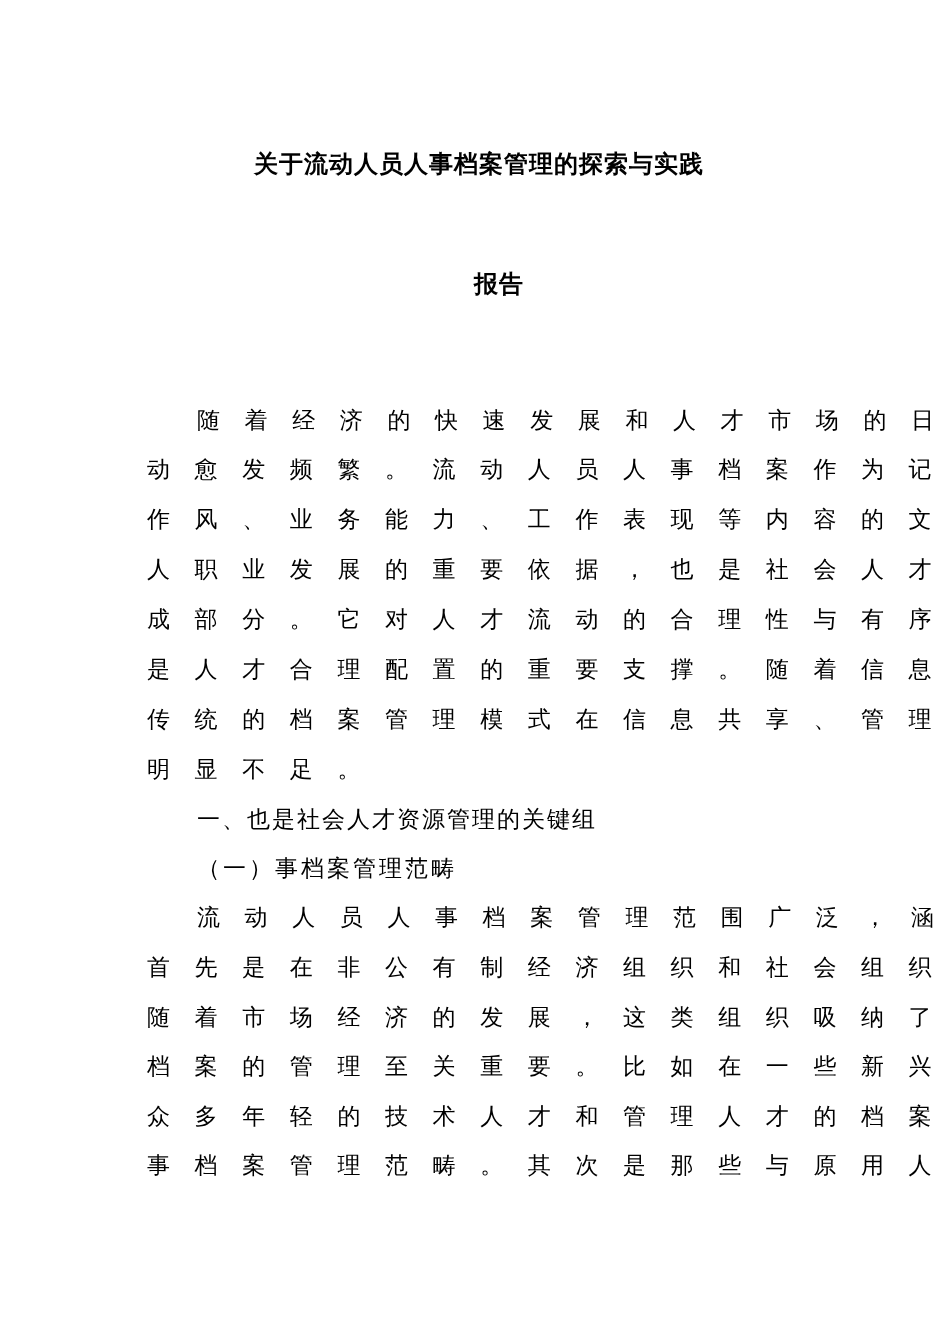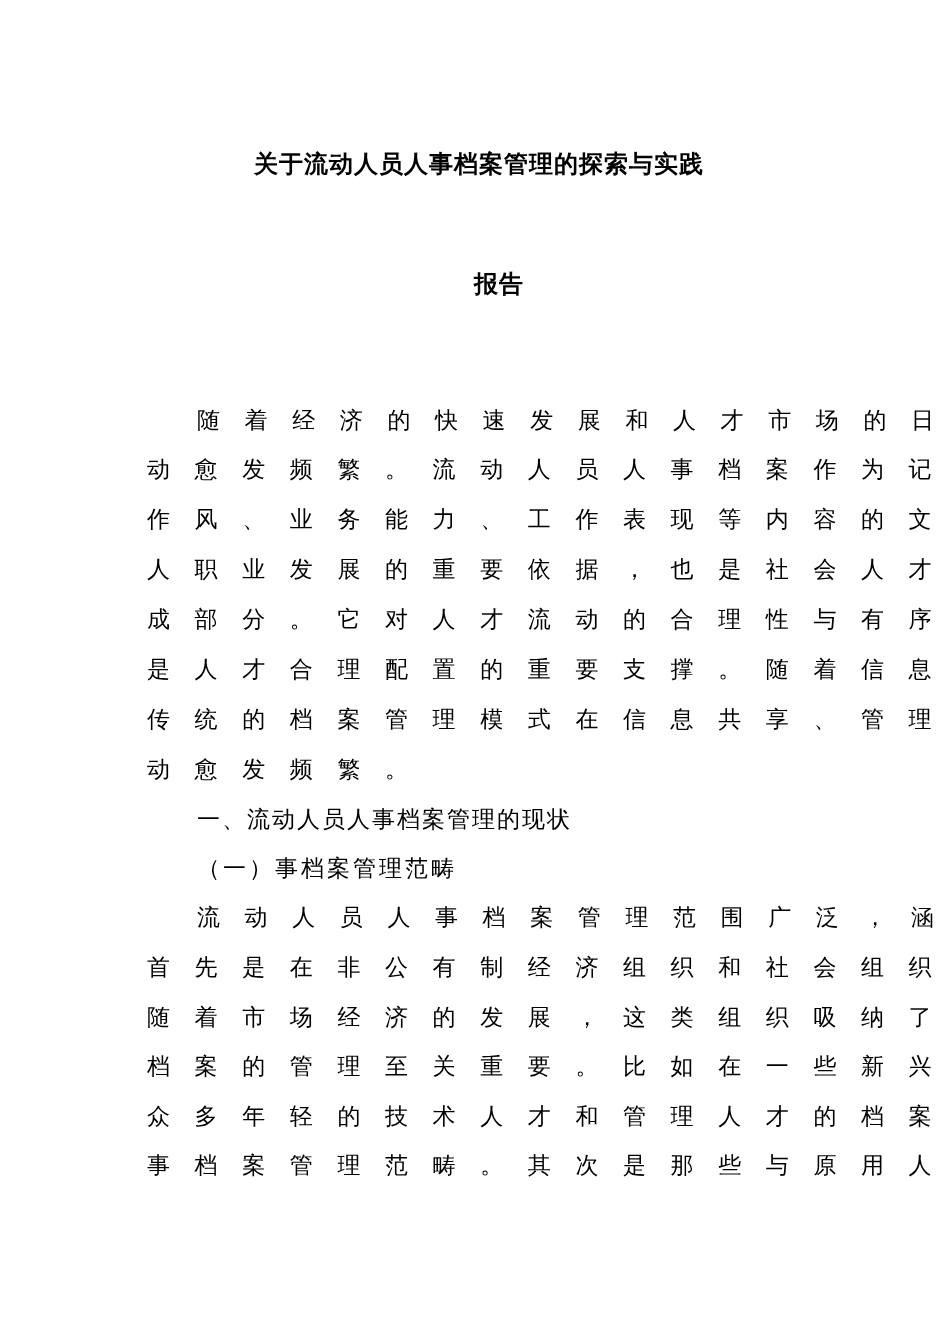--- a/index.html
+++ b/index.html
@@ -17,22 +17,22 @@
   <div class="title title-2">报告</div>
 
   <div>
     <div class="line" style="top:405px; left:197px; letter-spacing:24.6px;">随着经济的快速发展和人才市场的日益活跃，人才流</div>
     <div class="line" style="top:454px; letter-spacing:24.6px;">动愈发频繁。流动人员人事档案作为记录个人经历、品德</div>
     <div class="line" style="top:504px; letter-spacing:24.6px;">作风、业务能力、工作表现等内容的文件材料，不仅是个</div>
     <div class="line" style="top:554px; letter-spacing:24.6px;">人职业发展的重要依据，也是社会人才资源管理的关键组</div>
     <div class="line" style="top:604px; letter-spacing:24.6px;">成部分。它对人才流动的合理性与有序性起着关键作用，</div>
     <div class="line" style="top:654px; letter-spacing:24.6px;">是人才合理配置的重要支撑。随着信息技术的飞速发展，</div>
     <div class="line" style="top:704px; letter-spacing:24.6px;">传统的档案管理模式在信息共享、管理效率等方面暴露出</div>
-    <div class="line" style="top:754px; letter-spacing:24.6px;">动愈发频繁。</div>
-    <div class="line" style="top:804px; left:197px; letter-spacing:2px;">一、流动人员人事档案管理的现状</div>
+    <div class="line" style="top:754px; letter-spacing:24.6px;">明显不足。</div>
+    <div class="line" style="top:804px; left:197px; letter-spacing:2px;">一、也是社会人才资源管理的关键组</div>
     <div class="line" style="top:853px; left:197px; letter-spacing:3px;">（一）事档案管理范畴</div>
     <div class="line" style="top:902px; left:197px; letter-spacing:24.6px;">流动人员人事档案管理范围广泛，涵盖了多类人员。</div>
     <div class="line" style="top:952px; letter-spacing:24.6px;">首先是在非公有制经济组织和社会组织中工作的聘用人员</div>
     <div class="line" style="top:1002px; letter-spacing:24.6px;">随着市场经济的发展，这类组织吸纳了大量人才，其人事</div>
     <div class="line" style="top:1051px; letter-spacing:24.6px;">档案的管理至关重要。比如在一些新兴的互联网科技企业</div>
     <div class="line" style="top:1101px; letter-spacing:24.6px;">众多年轻的技术人才和管理人才的档案就属于流动人员人</div>
     <div class="line" style="top:1150px; letter-spacing:24.6px;">事档案管理范畴。其次是那些与原用人单位解除或终止人</div>
   </div>
 </div>
 

